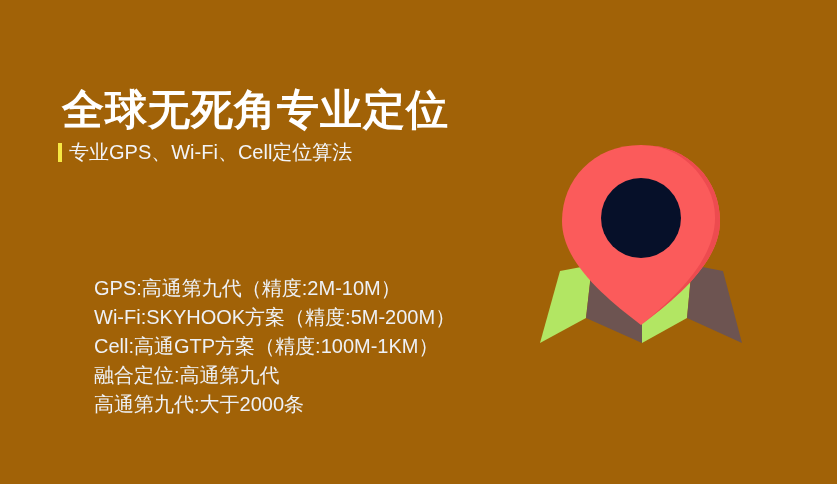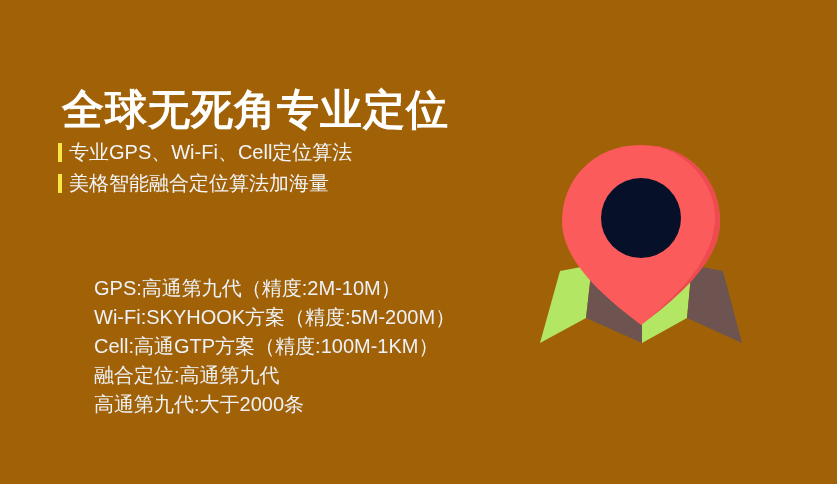--- a/index.html
+++ b/index.html
@@ -94,24 +94,20 @@
 
   <h1 class="headline">全球无死角专业定位</h1>
 
   <div class="bullets">
 
     <div class="bullet-row">
       <span class="bullet-marker"></span>
       <span class="bullet-text">专业GPS、Wi-Fi、Cell定位算法</span>
     </div>
 
-    <div class="bullet-row">
-      <span class="bullet-marker"></span>
-      <span class="bullet-text">美格智能融合定位算法加海量</span>
-    </div>
 
 
   </div>
 
   <div class="specs">
     <div class="spec-line">GPS:高通第九代（精度:2M-10M）</div>
     <div class="spec-line">Wi-Fi:SKYHOOK方案（精度:5M-200M）</div>
     <div class="spec-line">Cell:高通GTP方案（精度:100M-1KM）</div>
     <div class="spec-line">融合定位:高通第九代</div>
     <div class="spec-line">高通第九代:大于2000条</div>

